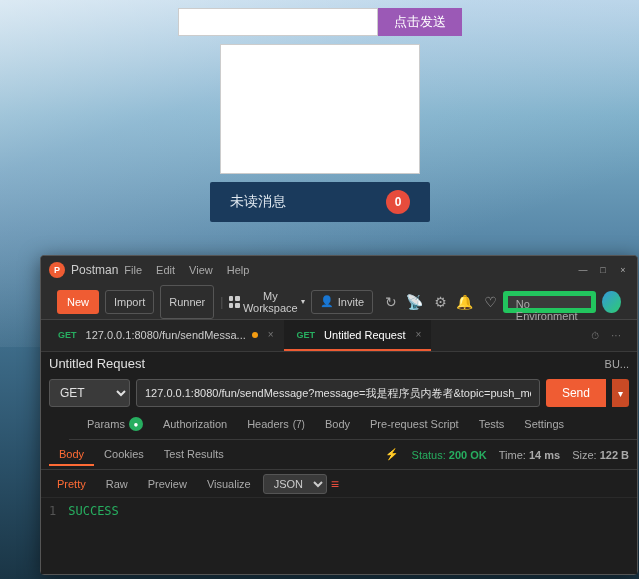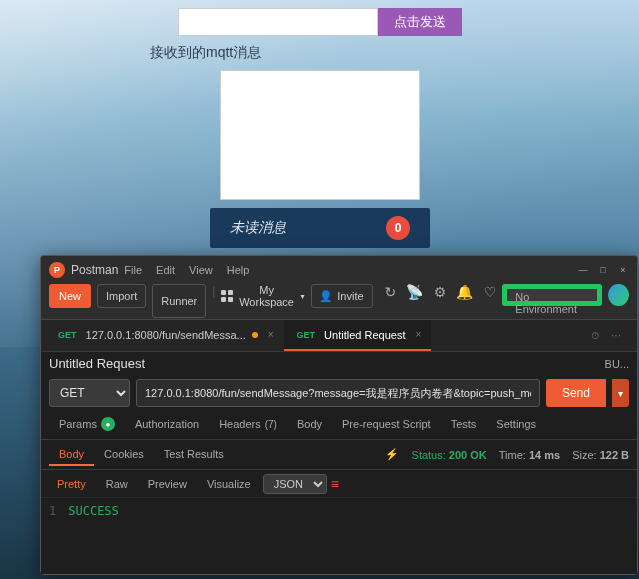--- a/index.html
+++ b/index.html
@@ -85,21 +85,20 @@
       display: flex;
       align-items: center;
       justify-content: space-between;
       padding: 8px 20px;
       width: 220px;
       border-radius: 2px;
     }
     .unread-text {
       font-size: 14px;
       color: #e0e8f0;
-      font-style: italic;
     }
     .unread-badge {
       background: #e74c3c;
       color: white;
       border-radius: 50%;
       width: 24px;
       height: 24px;
       display: flex;
       align-items: center;
       justify-content: center;
@@ -175,22 +174,22 @@
       font-size: 9px;
       color: #aaa;
       cursor: pointer;
     }
 
     
     .toolbar {
       background: #2d2d2d;
       height: 36px;
       display: flex;
-      align-items: flex-start;
-      padding: 0 8px;
+      align-items: center;
+      padding: 0 16px;
       gap: 6px;
       flex-shrink: 0;
       border-bottom: 1px solid #444;
     }
     .btn-new {
       background: #ef5c33;
       color: white;
       border: none;
       padding: 4px 10px;
       font-size: 11px;
@@ -409,20 +408,21 @@
     }
 
     
     .params-tabs {
       background: #1e1e1e;
       display: flex;
       gap: 0;
       padding: 0 8px;
       border-bottom: 1px solid #3a3a3a;
       flex-shrink: 0;
+      margin-left: 28px;
     }
     .params-tab {
       padding: 6px 10px;
       font-size: 11px;
       color: #aaa;
       cursor: pointer;
       border-bottom: 2px solid transparent;
       display: flex;
       align-items: center;
       gap: 4px;
@@ -539,21 +539,20 @@
 <body>
 
 <div class="bg"></div>
 <div class="bg-clouds"></div>
 
 <div class="web-overlay">
   <div class="send-row">
     <input class="send-input" type="text" placeholder="" style="">
     <button class="send-btn">点击发送</button>
   </div>
-  <div class="mqtt-label">接收到的mqtt消息</div>
   <textarea class="mqtt-textarea" style=""></textarea>
   <div class="unread-bar">
     <span class="unread-text">未读消息</span>
     <span class="unread-badge">0</span>
   </div>
 </div>
 
 <div class="postman-window">
 
   <div class="title-bar">

